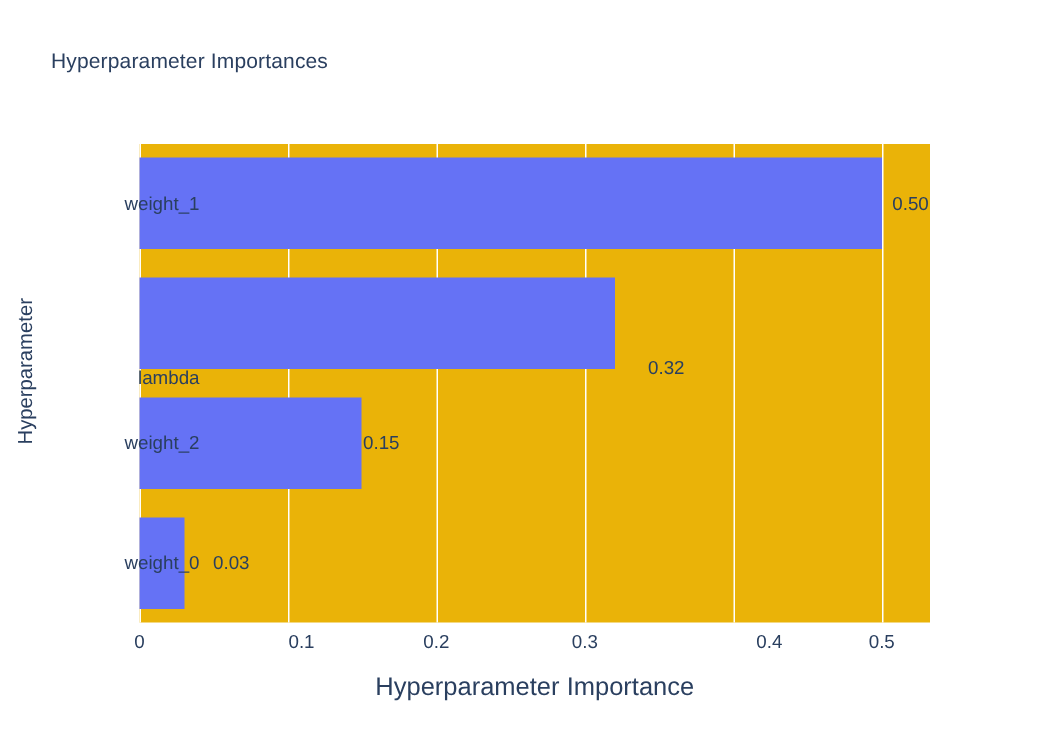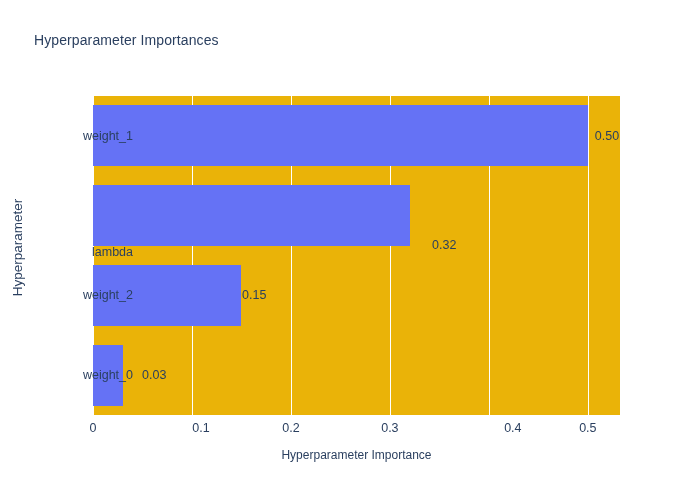--- a/index.html
+++ b/index.html
@@ -95,21 +95,21 @@
     top: 422px;
     width: 527px;
     height: 18px;
   }
   #x-axis-title {
     position: absolute;
     left: 93px;
     top: 448px;
     width: 527px;
     text-align: center;
-    font-size: 12px;
+    font-size: 17px;
     color: #2a3f5f;
     font-family: "Liberation Sans", sans-serif;
     white-space: nowrap;
   }
   #y-axis-title {
     position: absolute;
     left: -53px;
     top: 240px;
     width: 140px;
     text-align: center;

